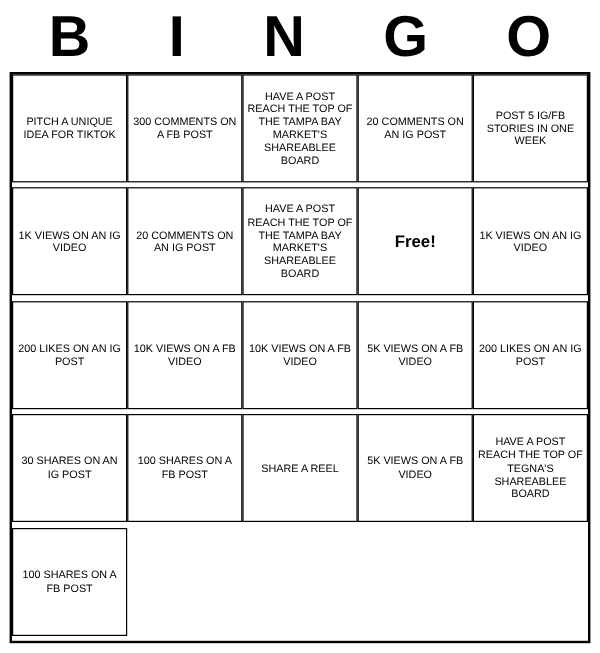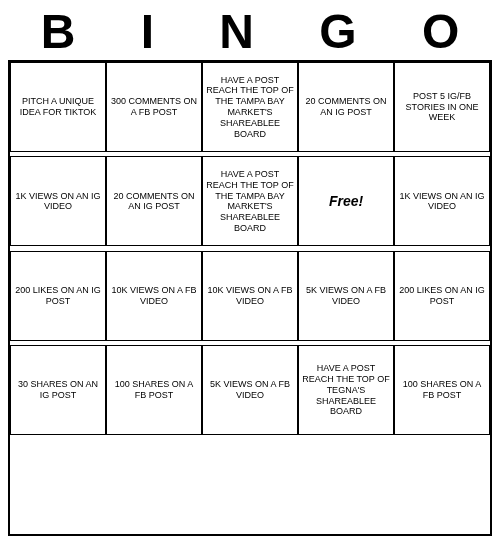--- a/index.html
+++ b/index.html
@@ -54,21 +54,20 @@
       font-weight: normal;
       font-family: Arial, sans-serif;
       padding: 3px;
       line-height: 1.2;
       height: 90px;
     }
 
     .bingo-cell.free {
       font-size: 14px;
       font-weight: bold;
-      font-style: italic;
     }
   </style>
 </head>
 <body>
 
 <div id="bingo-header">
 <span class="bingo-letter">B</span>
     <span class="bingo-letter">I</span>
     <span class="bingo-letter">N</span>
     <span class="bingo-letter">G</span>
@@ -86,16 +85,17 @@
     <div class="bingo-cell">HAVE A POST REACH THE TOP OF THE TAMPA BAY MARKET'S SHAREABLEE BOARD</div>
     <div class="bingo-cell free">Free!</div>
     <div class="bingo-cell">1K VIEWS ON AN IG VIDEO</div>
     <div class="bingo-cell">200 LIKES ON AN IG POST</div>
     <div class="bingo-cell">10K VIEWS ON A FB VIDEO</div>
     <div class="bingo-cell">10K VIEWS ON A FB VIDEO</div>
     <div class="bingo-cell">5K VIEWS ON A FB VIDEO</div>
     <div class="bingo-cell">200 LIKES ON AN IG POST</div>
     <div class="bingo-cell">30 SHARES ON AN IG POST</div>
     <div class="bingo-cell">100 SHARES ON A FB POST</div>
+    <div class="bingo-cell">SHARE A REEL</div>
     <div class="bingo-cell">5K VIEWS ON A FB VIDEO</div>
     <div class="bingo-cell">HAVE A POST REACH THE TOP OF TEGNA'S SHAREABLEE BOARD</div>
     <div class="bingo-cell">100 SHARES ON A FB POST</div>
   </div>
 
 </body></html>

